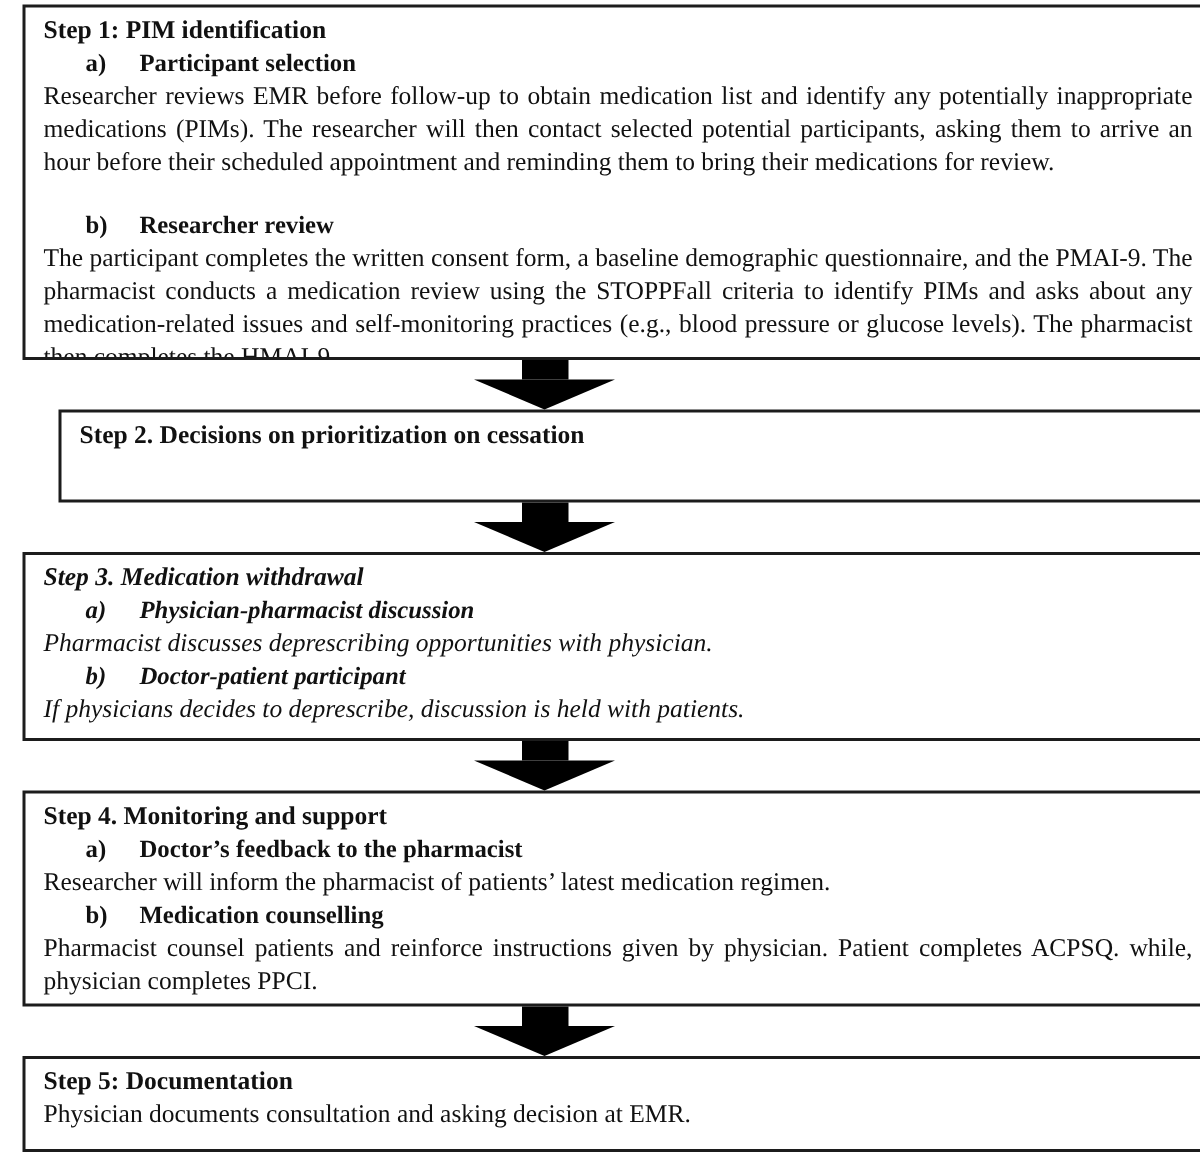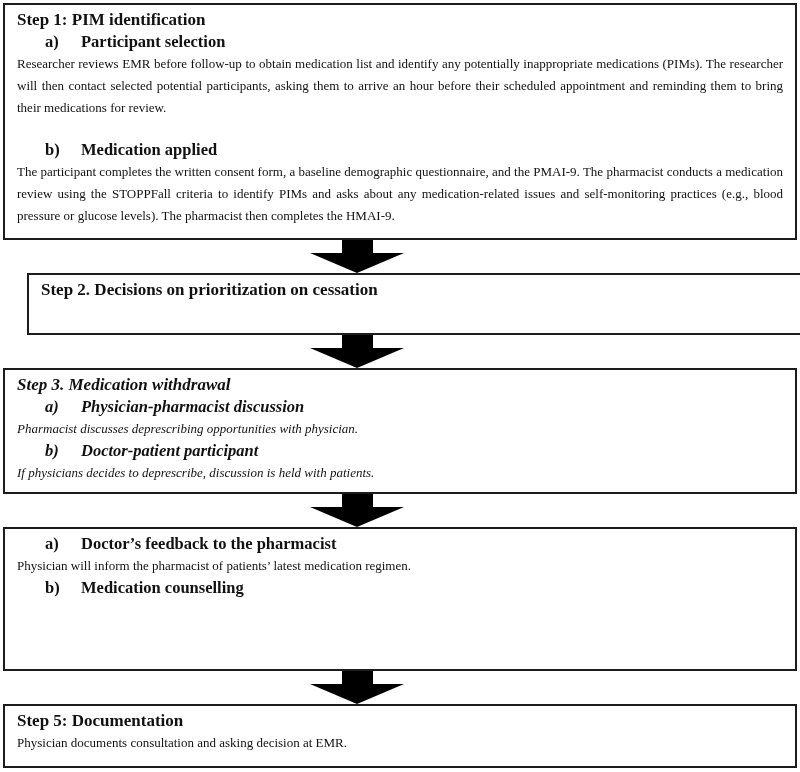--- a/index.html
+++ b/index.html
@@ -11,21 +11,21 @@
     width: 800px;
     height: 772px;
     overflow: hidden;
     font-family: "Liberation Serif", "DejaVu Serif", serif;
     color: #111111;
   }
   #flow {
     box-sizing: border-box;
     width: 696px;
     height: 772px;
-    padding: 3px 3px 0 3px;
+    padding: 3px 3px 0 15px;
   }
   .step-box {
     box-sizing: border-box;
     width: 794px;
     border: 2px solid #1c1c1c;
     background: #ffffff;
     padding: 4px 12px 0 12px;
     overflow: hidden;
   }
   
@@ -45,21 +45,21 @@
     font-size: 16.5px;
     line-height: 22px;
     padding-left: 28px;
   }
   .sub-label {
     display: inline-block;
     width: 36px;
   }
   .body {
     margin: 0;
-    font-size: 13px;
+    font-size: 17px;
     line-height: 22px;
     text-align: justify;
   }
   .spacer {
     height: 20px;
   }
 
   
   .arrow {
     height: 33px;
@@ -83,21 +83,21 @@
 </style>
 </head>
 <body>
 
 <div id="flow">
     <section class="step-box step-0">
       <div class="step-title">Step 1: PIM identification</div>
       <div class="sub"><span class="sub-label">a)</span><span>Participant selection</span></div>
       <p class="body">Researcher reviews EMR before follow-up to obtain medication list and identify any potentially inappropriate medications (PIMs). The researcher will then contact selected potential participants, asking them to arrive an hour before their scheduled appointment and reminding them to bring their medications for review.</p>
       <div class="spacer"></div>
-      <div class="sub"><span class="sub-label">b)</span><span>Medication applied</span></div>
+      <div class="sub"><span class="sub-label">b)</span><span>Researcher review</span></div>
       <p class="body">The participant completes the written consent form, a baseline demographic questionnaire, and the PMAI-9. The pharmacist conducts a medication review using the STOPPFall criteria to identify PIMs and asks about any medication-related issues and self-monitoring practices (e.g., blood pressure or glucose levels). The pharmacist then completes the HMAI-9.</p>
     </section>
     <div class="arrow">
       <div class="arrow-stem"></div>
       <div class="arrow-head"></div>
     </div>
     <section class="step-box step-1">
       <div class="step-title">Step 2. Decisions on prioritization on cessation</div>
     </section>
     <div class="arrow">
@@ -109,23 +109,25 @@
       <div class="sub"><span class="sub-label">a)</span><span>Physician-pharmacist discussion</span></div>
       <p class="body">Pharmacist discusses deprescribing opportunities with physician.</p>
       <div class="sub"><span class="sub-label">b)</span><span>Doctor-patient participant</span></div>
       <p class="body">If physicians decides to deprescribe, discussion is held with patients.</p>
     </section>
     <div class="arrow">
       <div class="arrow-stem"></div>
       <div class="arrow-head"></div>
     </div>
     <section class="step-box step-3">
+      <div class="step-title">Step 4. Monitoring and support</div>
       <div class="sub"><span class="sub-label">a)</span><span>Doctor’s feedback to the pharmacist</span></div>
-      <p class="body">Physician will inform the pharmacist of patients’ latest medication regimen.</p>
+      <p class="body">Researcher will inform the pharmacist of patients’ latest medication regimen.</p>
       <div class="sub"><span class="sub-label">b)</span><span>Medication counselling</span></div>
+      <p class="body">Pharmacist counsel patients and reinforce instructions given by physician. Patient completes ACPSQ. while, physician completes PPCI.</p>
     </section>
     <div class="arrow">
       <div class="arrow-stem"></div>
       <div class="arrow-head"></div>
     </div>
     <section class="step-box step-4">
       <div class="step-title">Step 5: Documentation</div>
       <p class="body">Physician documents consultation and asking decision at EMR.</p>
     </section>
   </div>

